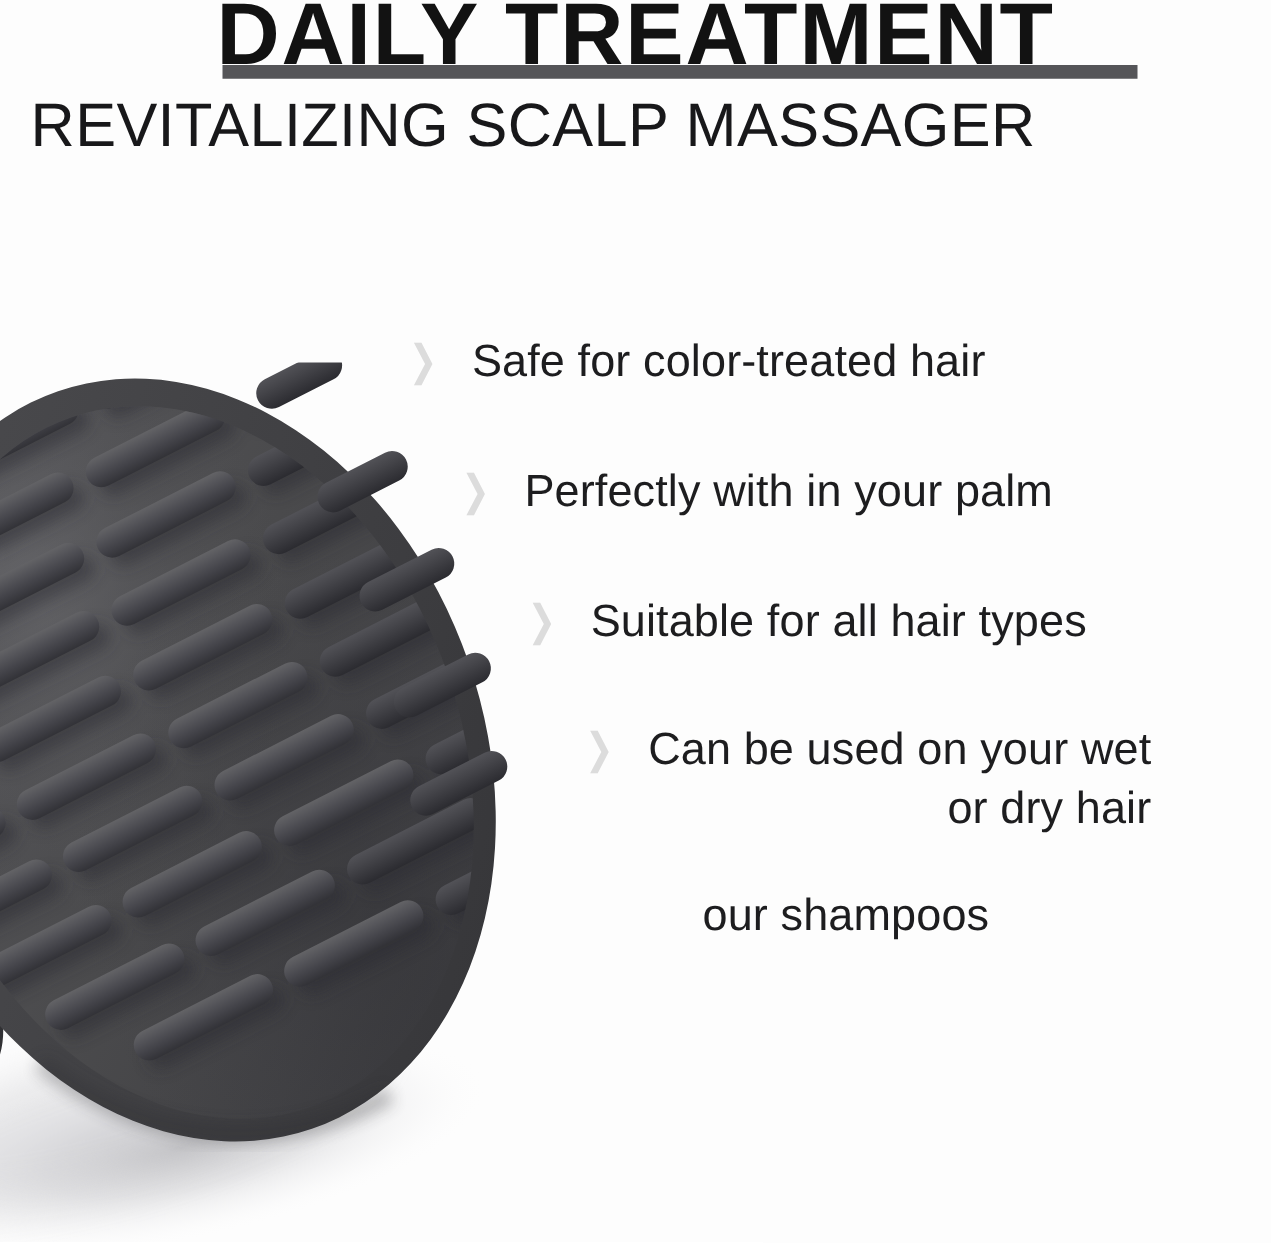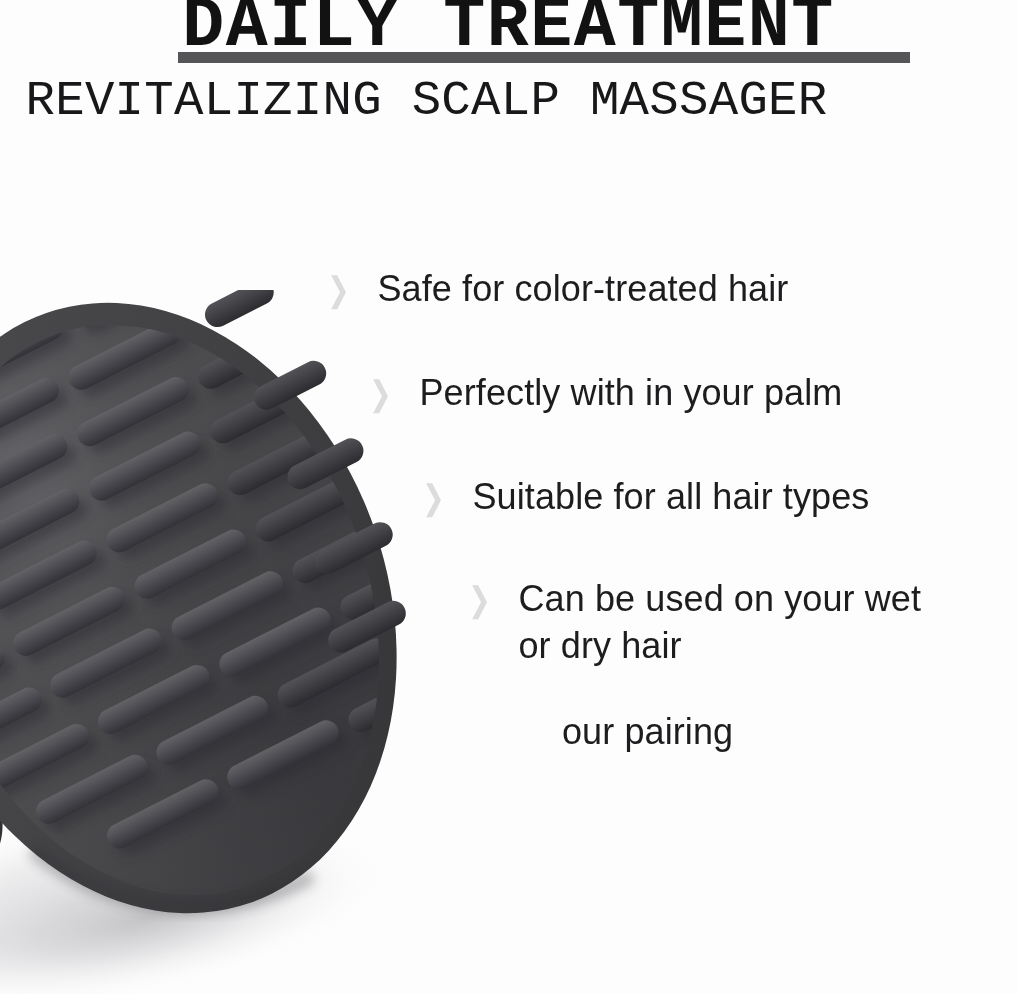--- a/index.html
+++ b/index.html
@@ -19,21 +19,20 @@
     -webkit-font-smoothing:antialiased;
   }
 
   
 
   .header{
     position:absolute;
     left:0; top:0;
     width:1017px;
     height:140px;
-    font-family:Liberation Mono, monospace;
   }
 
   .title-wrap{
     position:absolute;
     left:0;
     top:-14px;
     width:1017px;
     height:82px;
     text-align:center;
   }
@@ -101,20 +100,21 @@
     transform:scaleX(0.8);
     transform-origin:left center;
   }
 
   .ftext{
     font-size:36px;
     font-weight:300;
     color:#1d1d1f;
     line-height:47px;
     letter-spacing:0.1px;
+    text-align:right;
   }
 
   .ftext .l2{ display:block; }
 
   
   .f0{ left:327px; top:10px;  }
   .f1{ left:369px; top:114px; }
   .f2{ left:422px; top:218px; }
   .f3{ left:468px; top:320px; }
   .f4{ left:562px; top:453px; }
@@ -409,19 +409,19 @@
       <span class="chev">❯</span>
       <span class="ftext">
         <span>Can be used on your wet</span>
         <span class="l2">or dry hair</span>
       </span>
     </div>
 
     <div class="feature f4">
 
       <span class="ftext">
-        <span class="l2">our pairing</span>
+        <span class="l2">our shampoos</span>
       </span>
     </div>
 
   </div>
 
 </div>
 
 </body></html>

